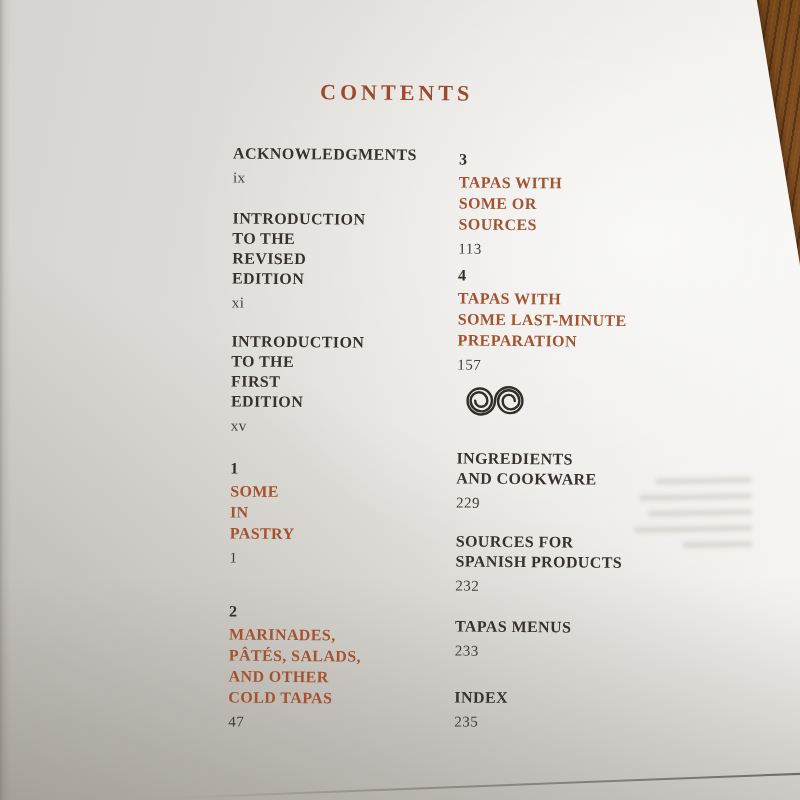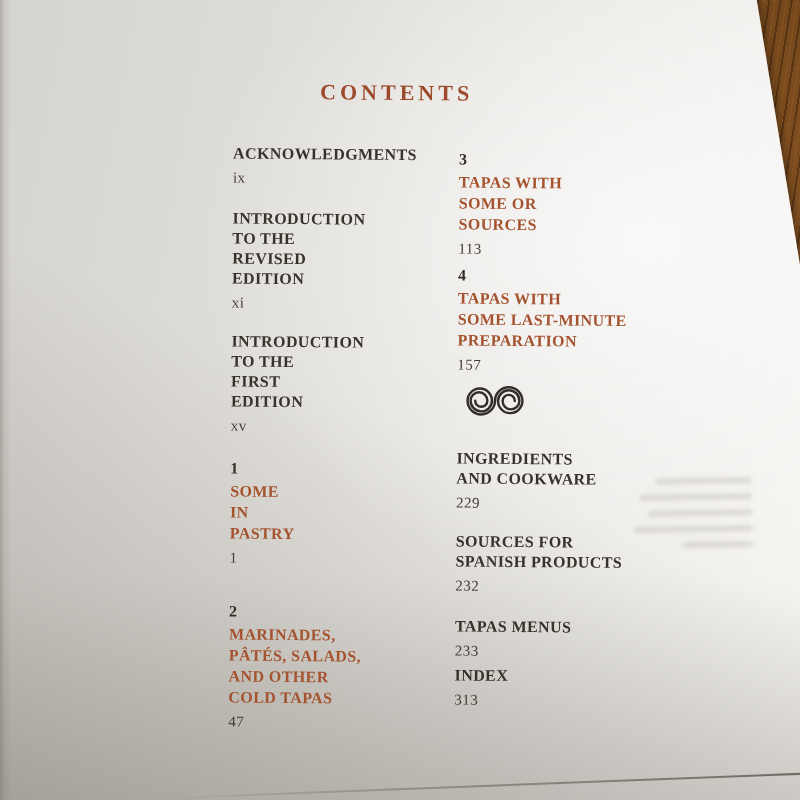--- a/index.html
+++ b/index.html
@@ -171,21 +171,21 @@
         <div class="hdg">SOURCES FOR</div>
         <div class="hdg">SPANISH PRODUCTS</div>
         <div class="pg">232</div>
       </div>
 
       <div class="entry" style="top:616px">
         <div class="hdg">TAPAS MENUS</div>
         <div class="pg">233</div>
       </div>
 
-      <div class="entry" style="top:665px">
+      <div class="entry" style="top:687px">
         <div class="hdg">INDEX</div>
-        <div class="pg">313</div>
+        <div class="pg">235</div>
       </div>
     </div>
   </div>
 
   <div class="edge-line"></div>
 </div>
 
 </body></html>

